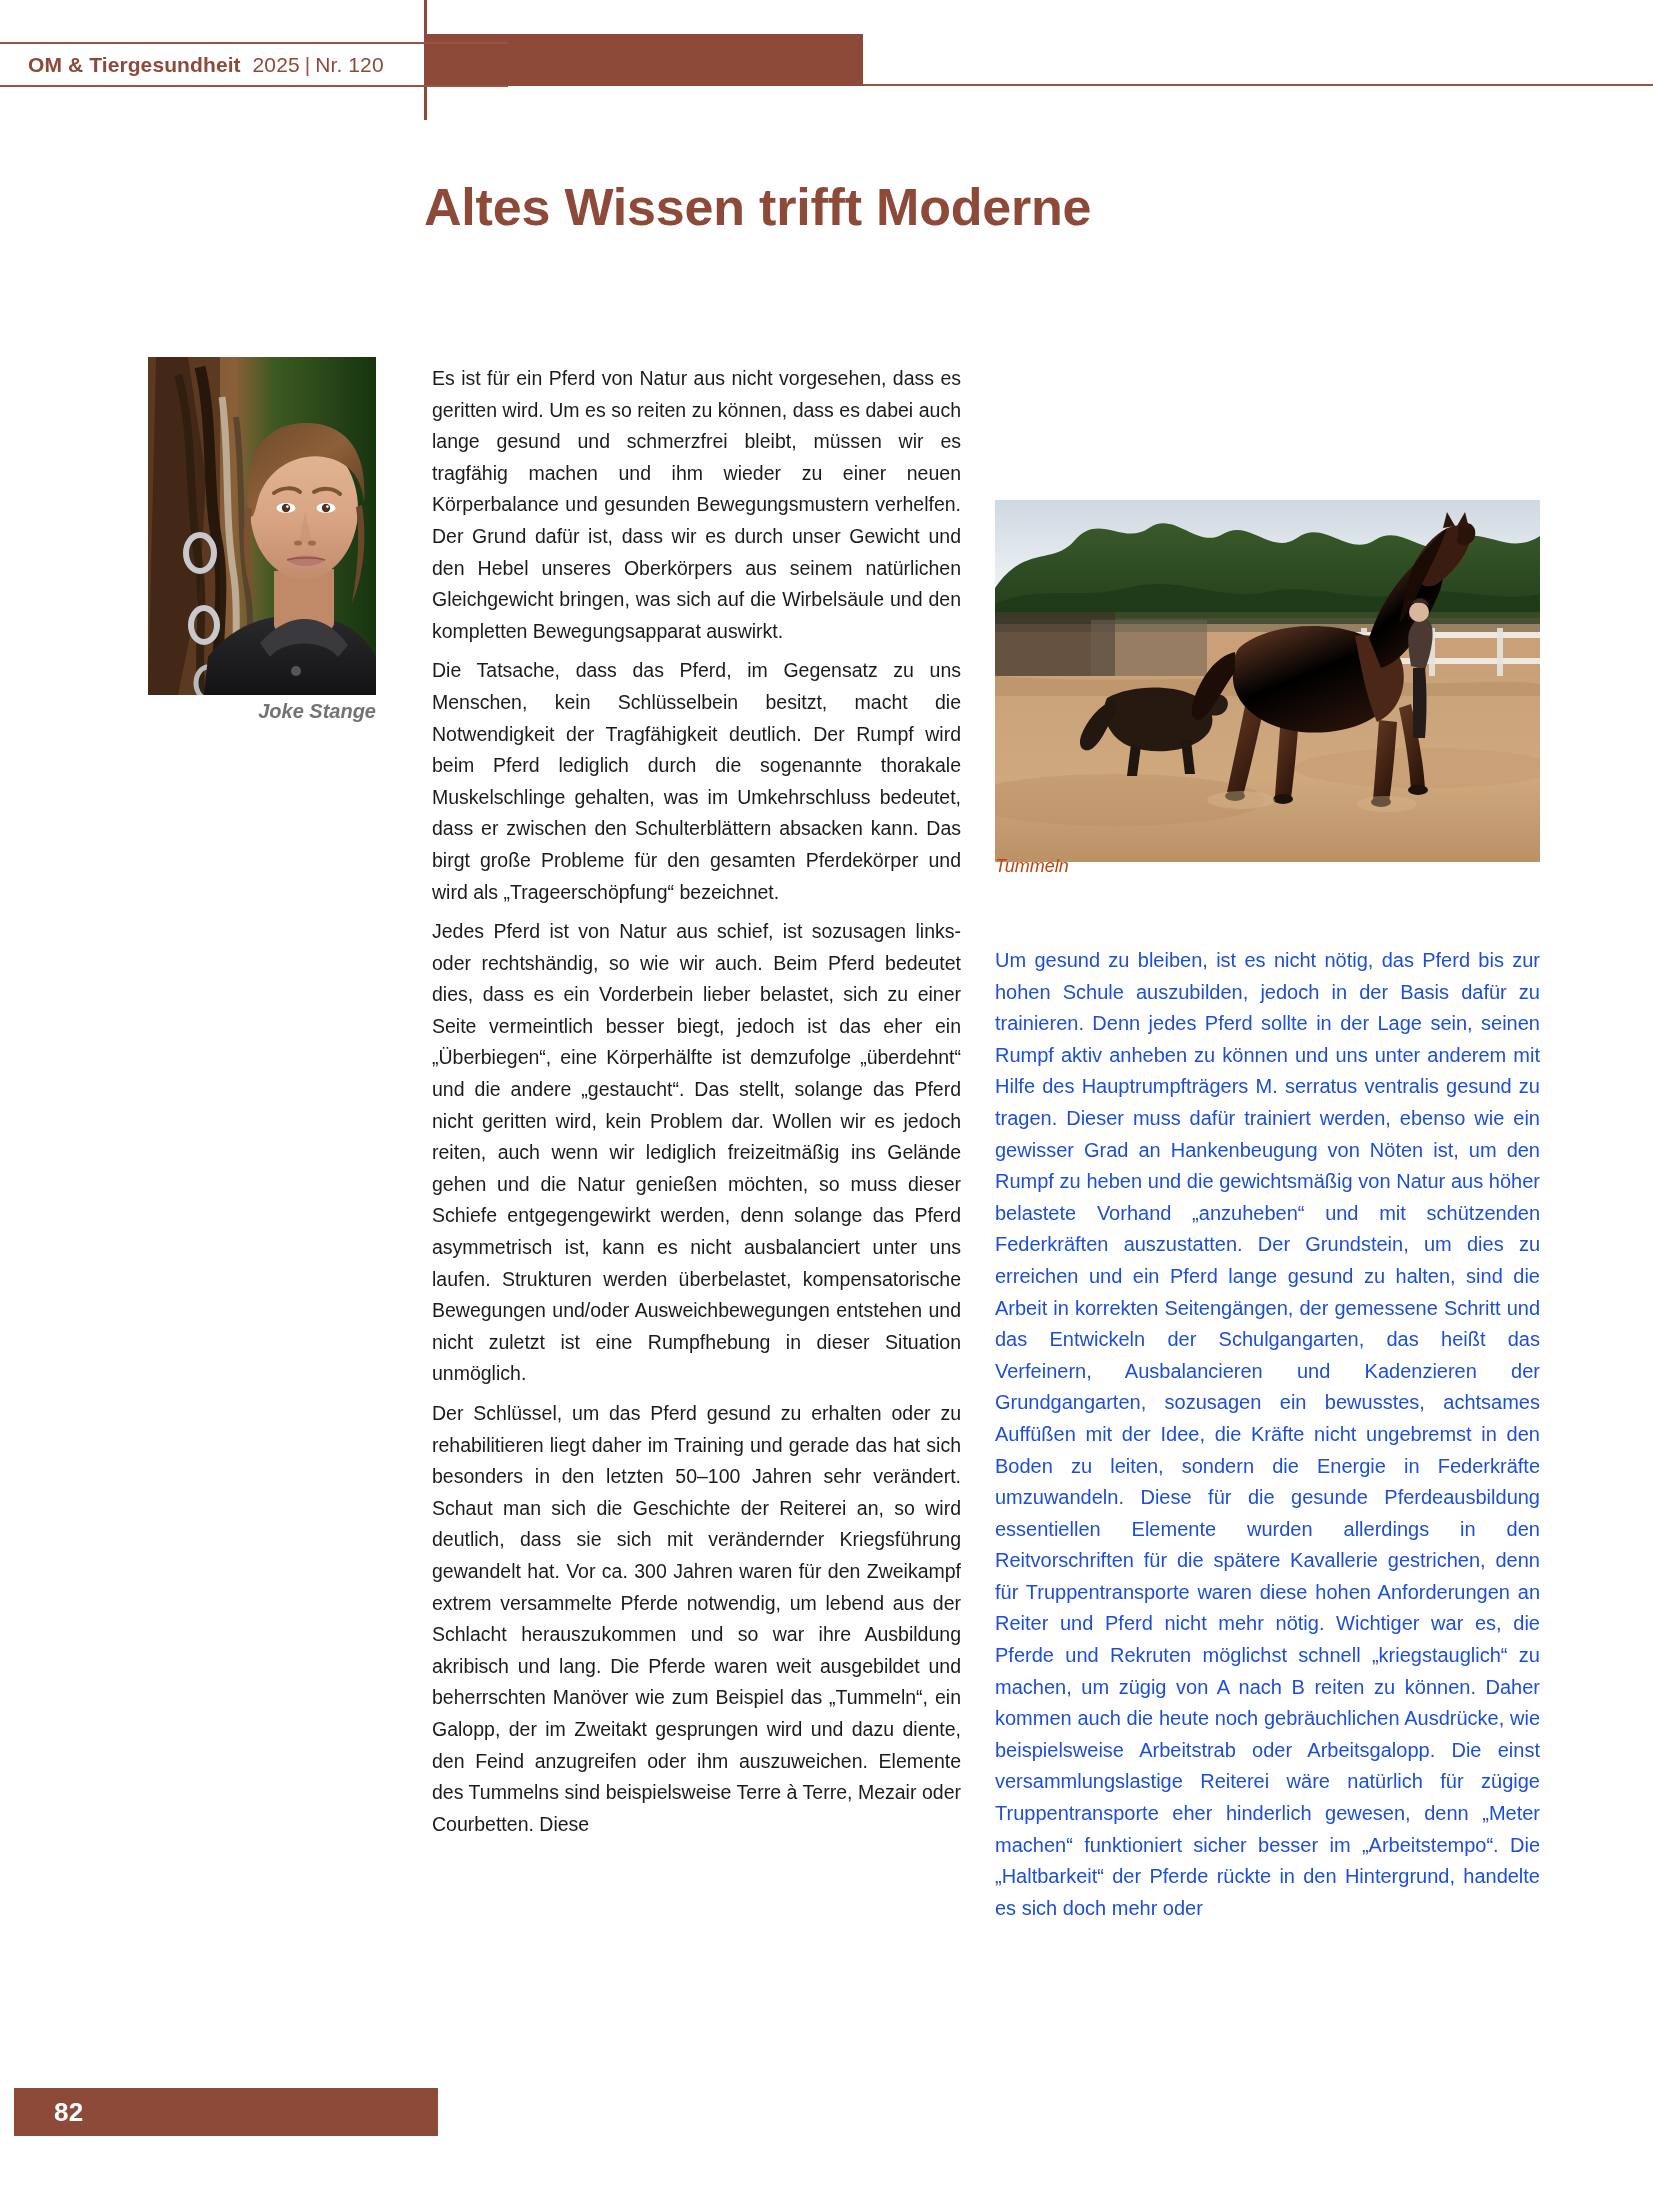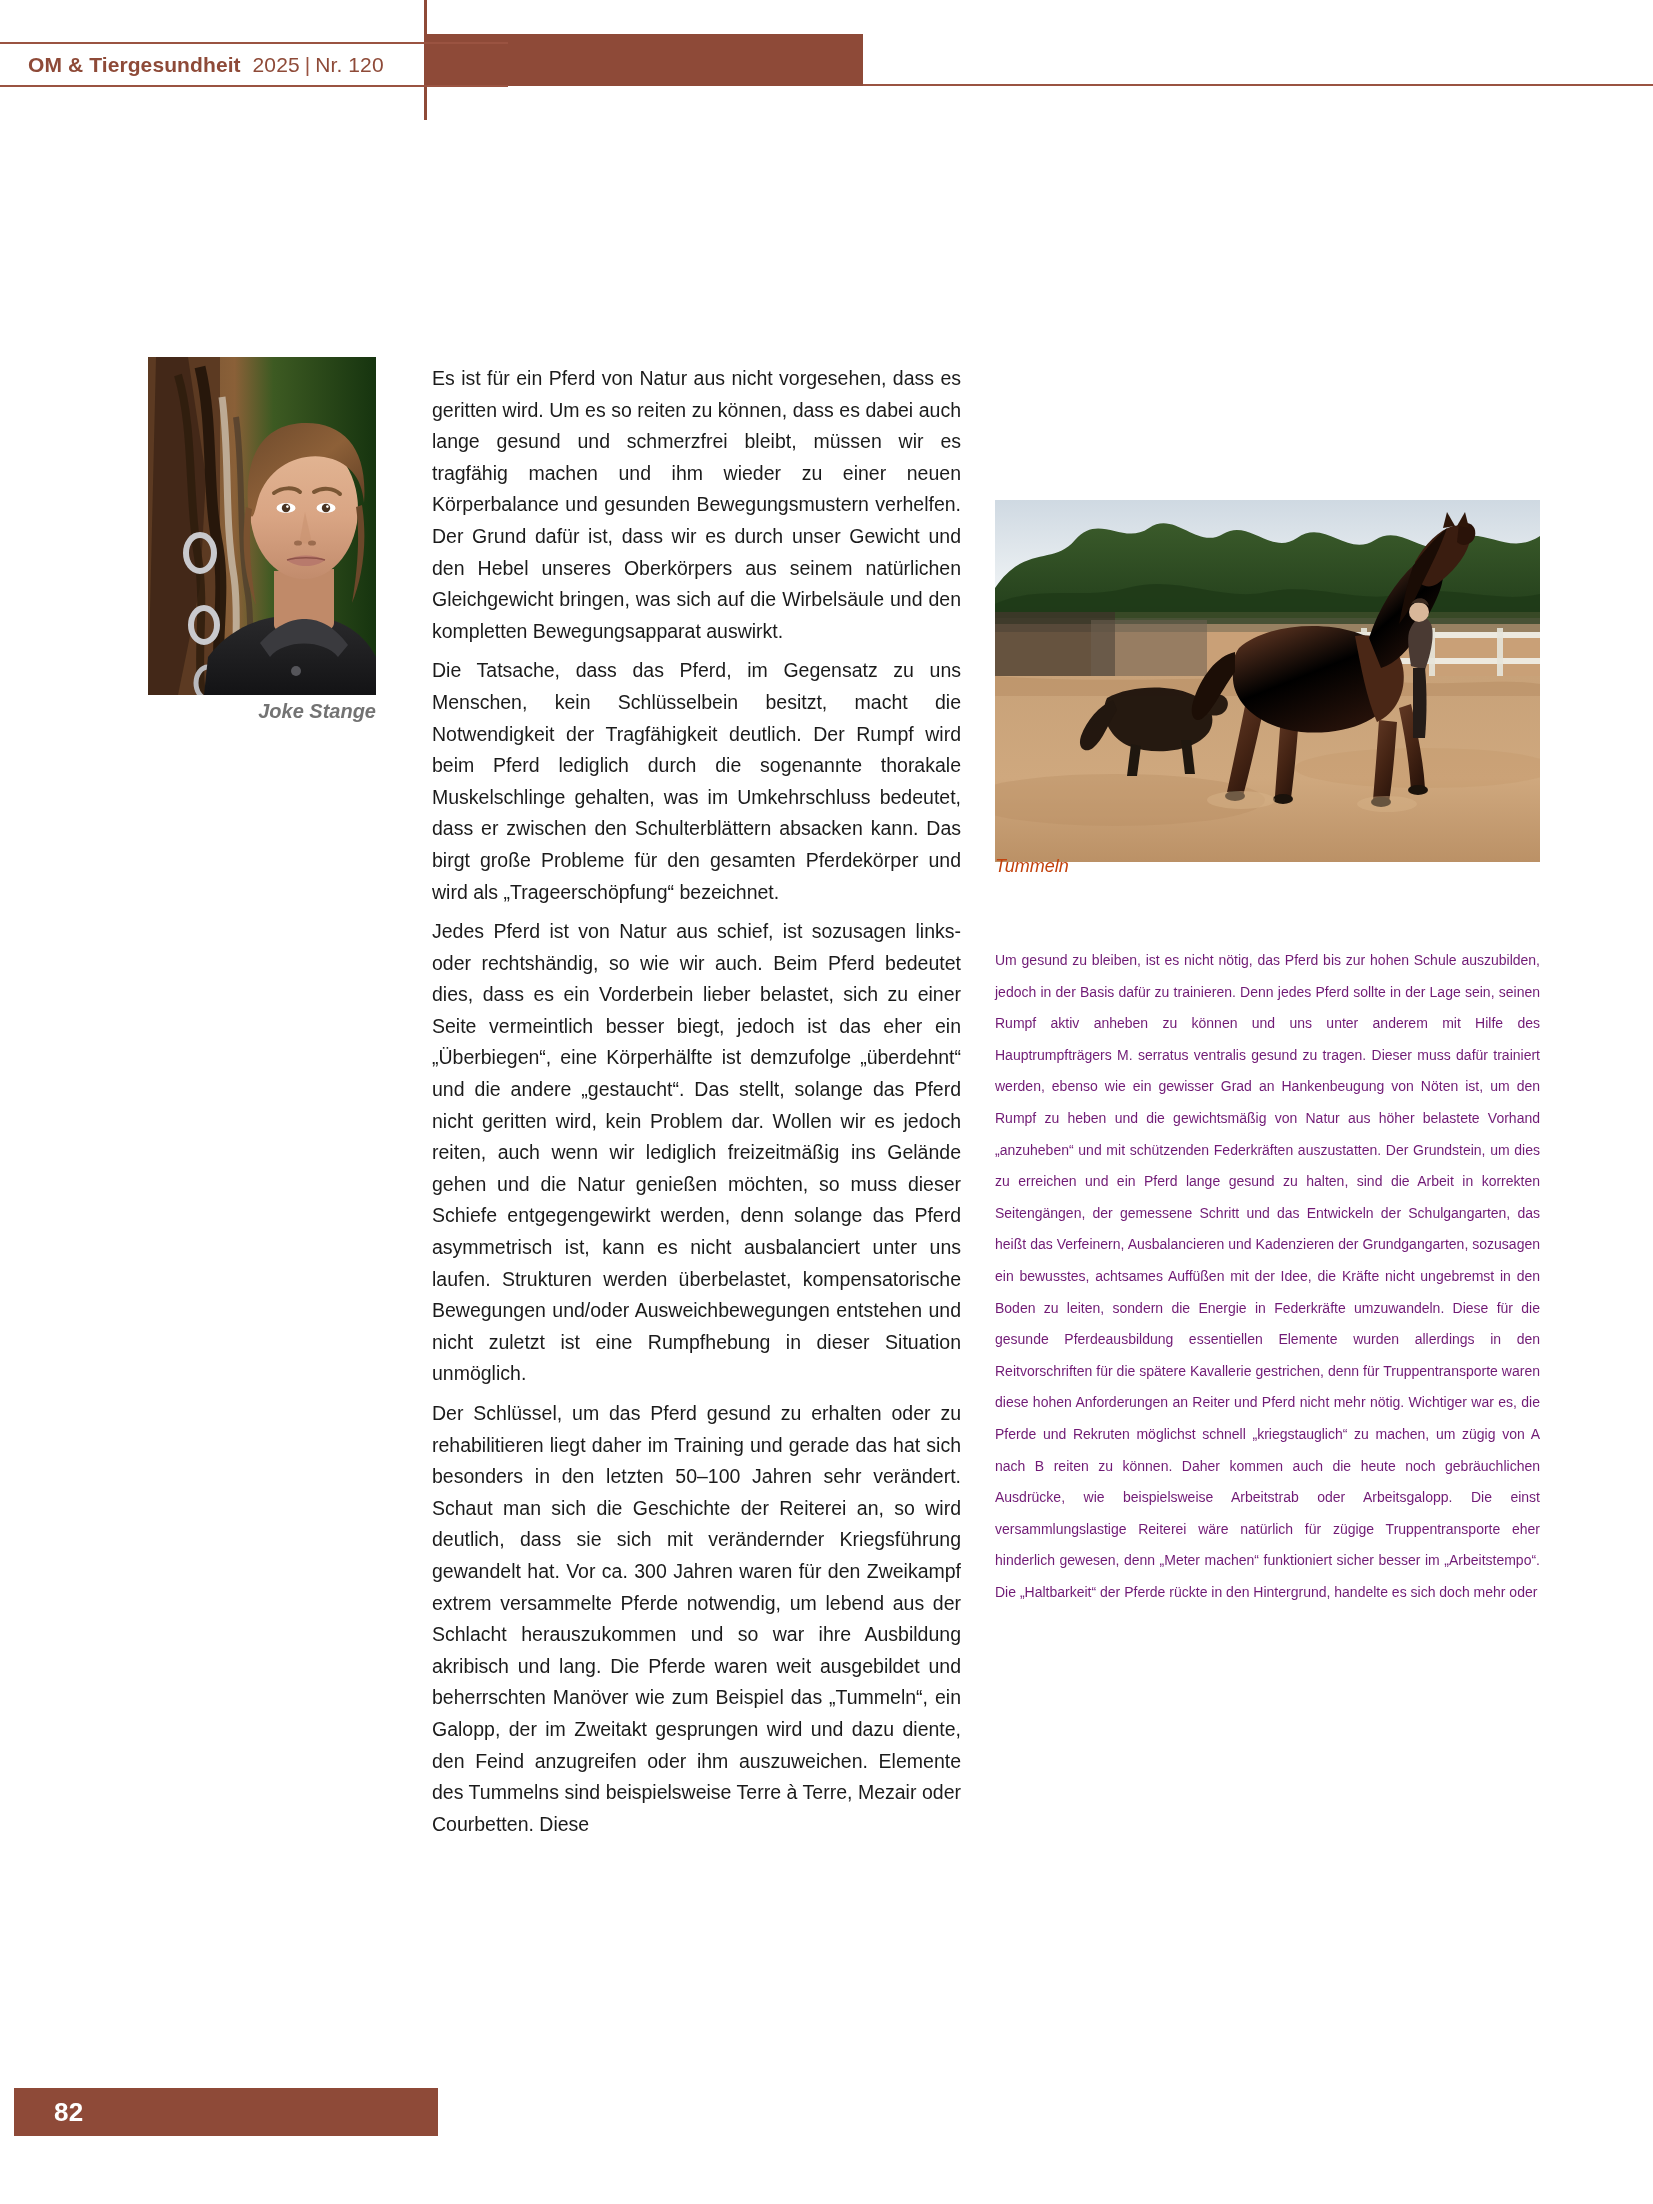--- a/index.html
+++ b/index.html
@@ -181,23 +181,23 @@
     text-align: justify;
   }
   .col-right-top p { margin: 0; }
 
   
   .col-right-bottom {
     position: absolute;
     left: 995px;
     top: 945px;
     width: 545px;
-    font-size: 14px;
+    font-size: 20px;
     line-height: 31.6px;
-    color: #701a75;
+    color: #1d4ed8;
     text-align: justify;
   }
   .col-right-bottom p { margin: 0; }
 
   
   .footer-bar {
     position: absolute;
     left: 0;
     bottom: 68px;
     width: 424px;
@@ -225,20 +225,21 @@
     <div class="header-block"></div>
     <div class="header-hline"></div>
     <div class="runhead-box">
       <div class="runhead-text">
         <span class="b">OM &amp; Tiergesundheit</span><span class="n">&nbsp;&nbsp;</span><span class="n">2025</span><span class="runhead-sep">|</span><span class="n">Nr. 120</span>
       </div>
     </div>
   </div>
 
   <h1 class="title">
+    <span class="title-line">Altes Wissen trifft Moderne</span>
   </h1>
 
   <div class="author-photo">
     <svg width="228" height="338" viewBox="0 0 228 338" xmlns="http://www.w3.org/2000/svg" aria-hidden="true">
       <defs>
         <linearGradient id="bgWall" x1="0" y1="0" x2="1" y2="0">
           <stop offset="0%" stop-color="#6a4a2e"></stop>
           <stop offset="38%" stop-color="#8a6038"></stop>
           <stop offset="55%" stop-color="#3d5a22"></stop>
           <stop offset="100%" stop-color="#16340f"></stop>

